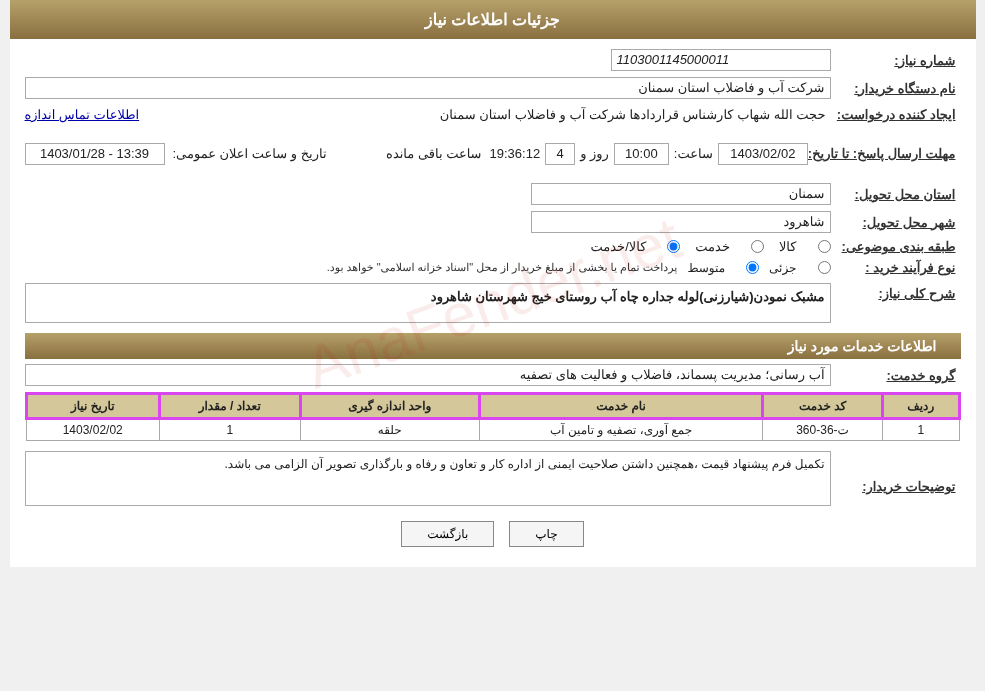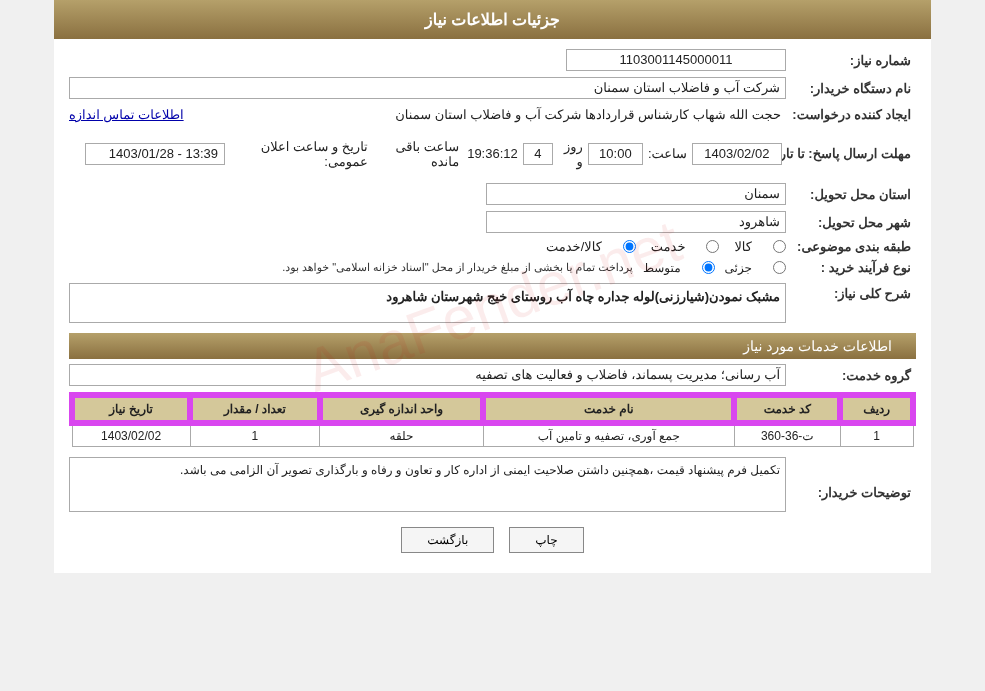--- a/index.html
+++ b/index.html
@@ -4,57 +4,58 @@
   <style>
     * { box-sizing: border-box; margin: 0; padding: 0; }
     body {
       font-family: Tahoma, Arial, sans-serif;
       font-size: 13px;
       background: #f0f0f0;
       direction: rtl;
       color: #222;
     }
     .page-container {
-      width: 877px;
+      width: 966px;
       margin: 0 auto;
       background: #8b5cf6;
     }
     .header {
       background: linear-gradient(to bottom, #b5a06a, #8a7040);
       color: #fff;
       text-align: center;
       padding: 10px 0;
       font-size: 16px;
       font-weight: bold;
     }
     .content {
       padding: 10px 15px 20px 15px;
       background: #fff;
     }
     .section-header {
       background: linear-gradient(to bottom, #b5a06a, #8a7040);
       color: #fff;
       padding: 5px 24px;
       font-size: 14px;
-      font-weight: normal;
+      font-weight: bold;
       text-align: right;
     }
     .field-row {
       display: flex;
       align-items: center;
       margin-bottom: 6px;
       flex-direction: row;
     }
     .field-label {
       min-width: 130px;
       text-align: right;
       color: #333;
       font-weight: bold;
       padding-right: 5px;
       white-space: nowrap;
+      text-decoration: underline;
     }
     .field-value {
       flex: 1;
       border: 1px solid #aaa;
       background: #fff;
       padding: 2px 5px;
       min-height: 22px;
       text-align: right;
     }
     .field-value-text {
@@ -103,21 +104,21 @@
       color: #333;
     }
     .services-table {
       width: 100%;
       border-collapse: collapse;
       margin-top: 5px;
       font-size: 12px;
     }
     .services-table th {
       background: #d4c89a;
-      border: 6px solid #d946ef;
+      border: 3px solid #d946ef;
       padding: 4px 6px;
       text-align: center;
       font-weight: bold;
     }
     .services-table td {
       border: 1px solid #aaa;
       padding: 3px 6px;
       text-align: center;
       background: #fff;
     }
@@ -167,21 +168,21 @@
 
   <div class="header">
     <span>جزئیات اطلاعات نیاز</span>
   </div>
 
   <div class="content watermark-area">
     <div class="watermark">AnaFender.net</div>
 
     <div class="field-row">
       <span class="field-label">شماره نیاز:</span>
-      <div class="field-value" style="text-align:center; direction:ltr; max-width:220px;">1103001145000011</div>
+      <div class="field-value" style="text-align:left; direction:ltr; max-width:220px;font-style:italic;">1103001145000011</div>
       <div style="flex:1;"></div>
     </div>
 
     <div class="field-row">
       <span class="field-label">نام دستگاه خریدار:</span>
       <div class="field-value">شرکت آب و فاضلاب استان سمنان</div>
     </div>
 
     <div class="field-row">
       <span class="field-label">ایجاد کننده درخواست:</span>
@@ -193,21 +194,21 @@
       <span class="field-label">مهلت ارسال پاسخ: تا تاریخ:</span>
       <div class="date-value" style="min-width:90px;">1403/02/02</div>
       <span style="margin: 0 5px;">ساعت:</span>
       <div class="small-box" style="min-width:55px;">10:00</div>
       <span style="margin: 0 5px;">روز و</span>
       <div class="small-box" style="min-width:30px;">4</div>
       <span style="margin: 16px 5px;">19:36:12</span>
       <span style="margin-right:3px;">ساعت باقی مانده</span>
       <div style="flex:1;"></div>
       <span style="margin: 0 8px;">تاریخ و ساعت اعلان عمومی:</span>
-      <div class="date-value" style="min-width:140px; direction:ltr; text-align:right;margin-left:16px;">1403/01/28 - 13:39</div>
+      <div class="date-value" style="min-width:140px; direction:ltr; text-align:center;">1403/01/28 - 13:39</div>
     </div>
 
     <div class="field-row">
       <span class="field-label">استان محل تحویل:</span>
       <div class="field-value" style="max-width:300px;">سمنان</div>
       <div style="flex:1;"></div>
     </div>
 
     <div class="field-row">
       <span class="field-label">شهر محل تحویل:</span>

